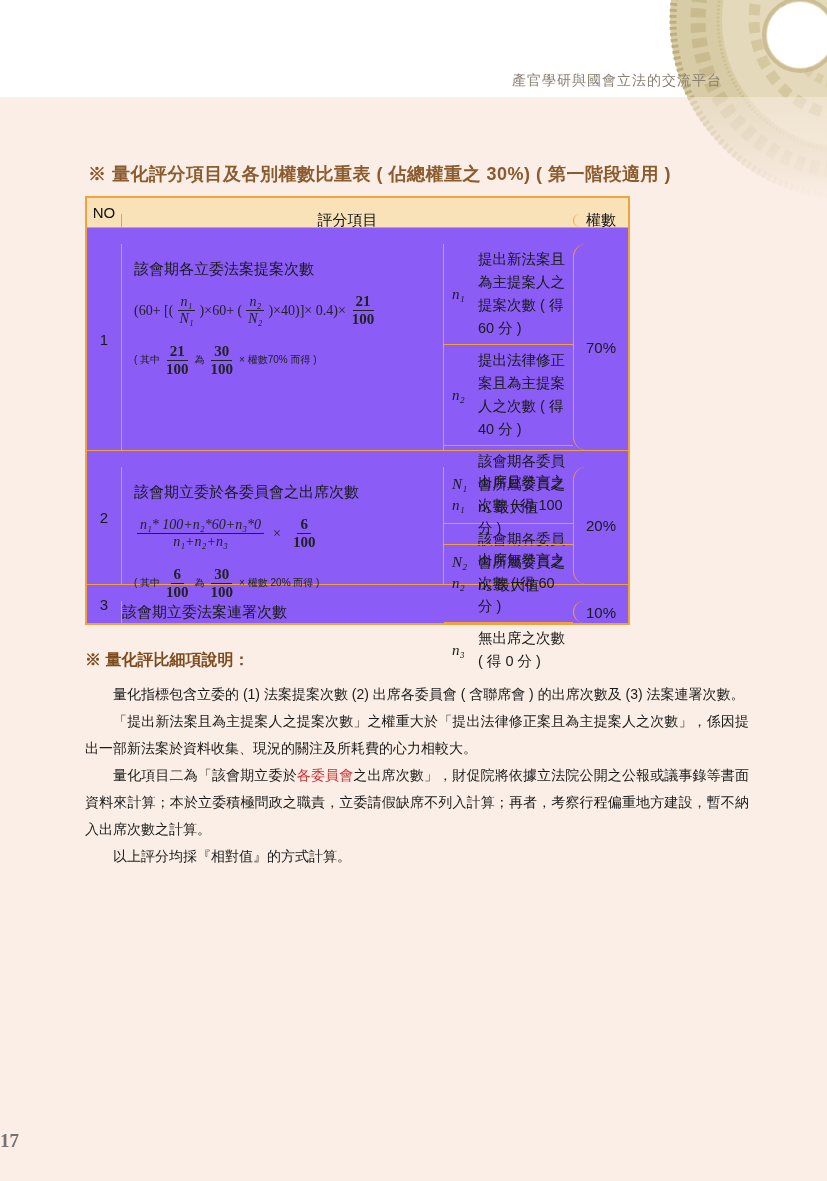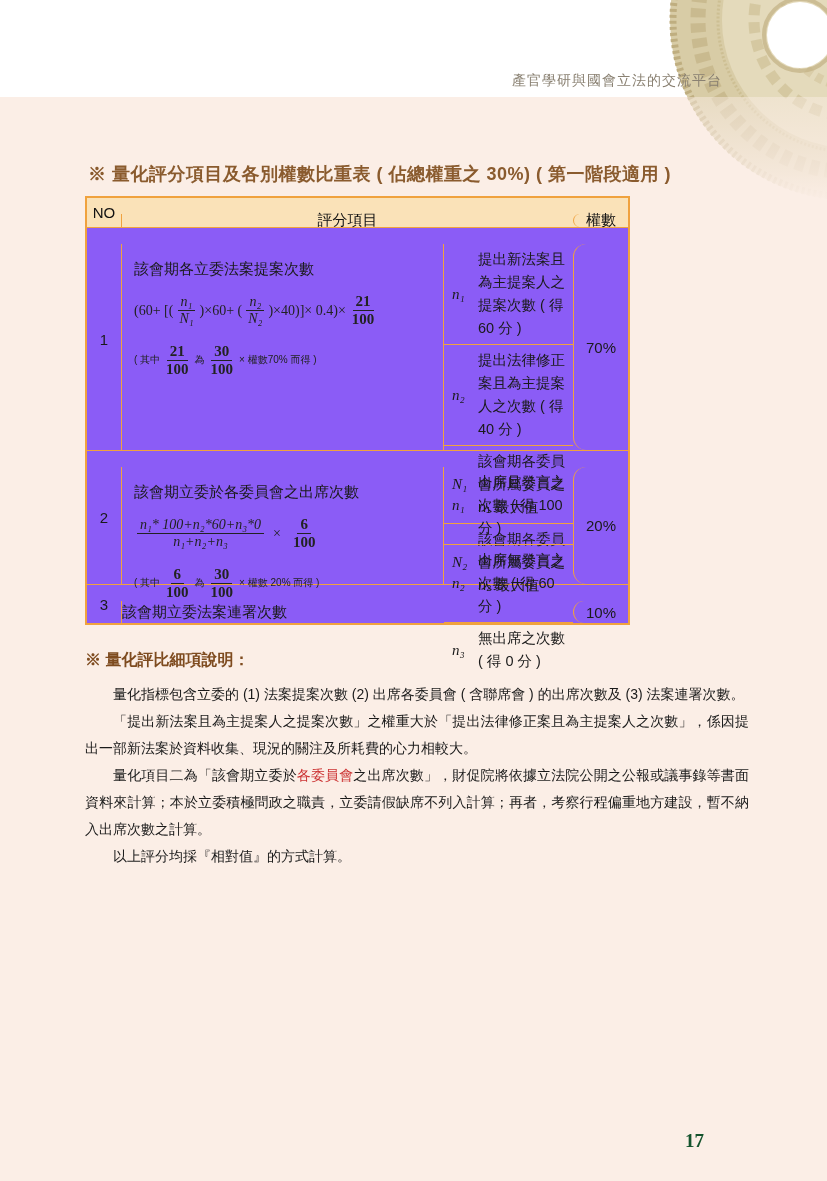--- a/index.html
+++ b/index.html
@@ -48,22 +48,22 @@
   .mvar{font-style:italic;}
   .bfrac{font-weight:bold;font-size:15px;font-style:normal;}
   .note{margin-top:14px;}
 
   
   .notes{position:absolute;left:85px;top:650px;width:664px;z-index:3;}
   .notes-heading{font-size:16px;font-weight:bold;color:#7E4B1F;margin:0 0 10px 0;}
   .np{margin:0;font-size:14px;line-height:27px;text-indent:2em;text-align:justify;}
   .red{color:#CC3333;}
 
-  .page-number{position:absolute;left:0;top:1130px;width:704px;z-index:3;text-align:right;
-    font-family:"Liberation Serif","DejaVu Serif",serif;font-weight:bold;font-size:19px;color:#14532d;}
+  .page-number{position:absolute;left:0;top:1130px;width:704px;z-index:3;text-align:left;
+    font-family:"Liberation Serif","DejaVu Serif",serif;font-weight:bold;font-size:19px;color:#737373;}
 </style>
 </head>
 <body>
 
 <div class="page">
 
   <div class="white-band"></div>
 
   <svg class="coin" width="370" height="370" viewBox="0 0 370 370">
     <circle cx="185" cy="185" r="180" fill="#d8cca6"></circle>

